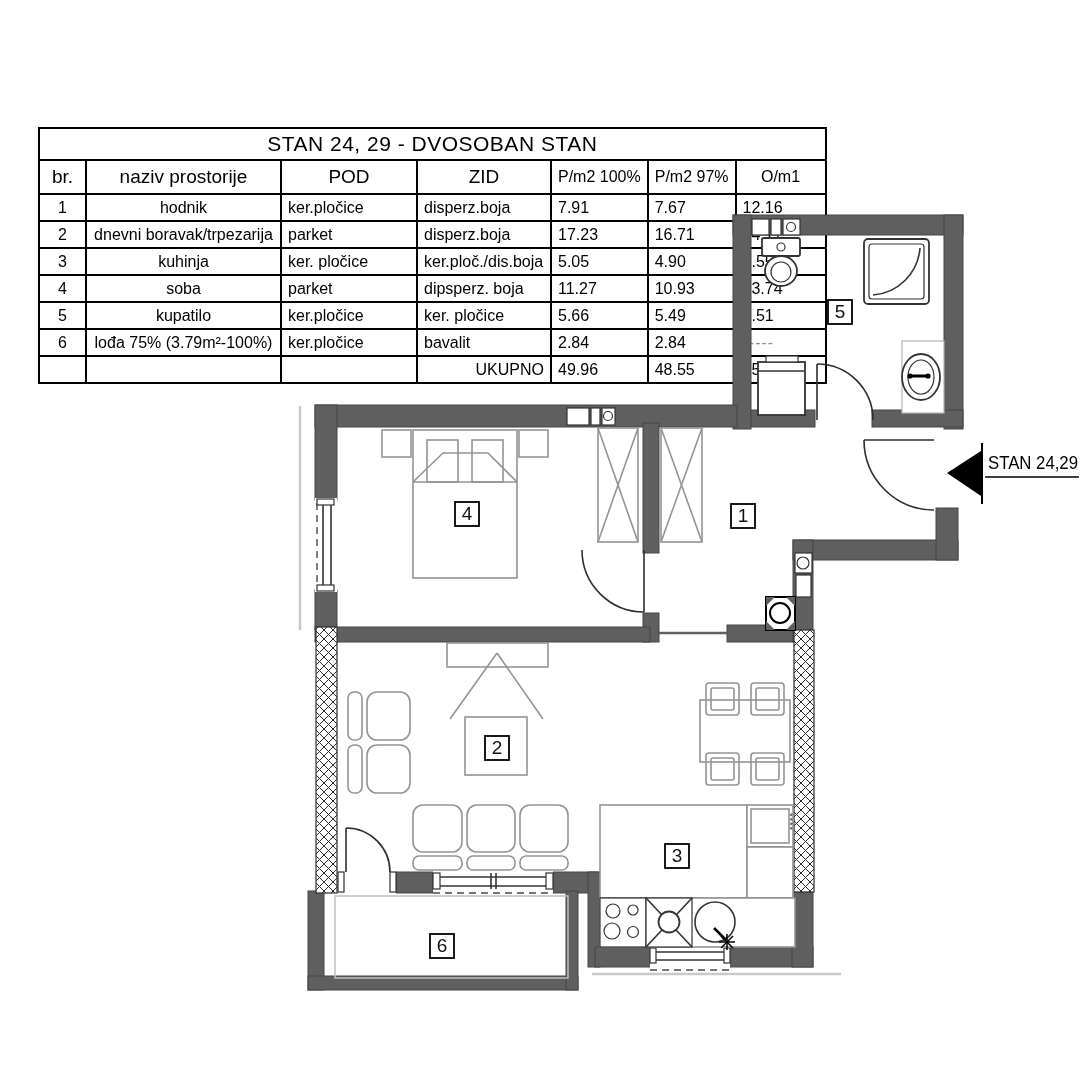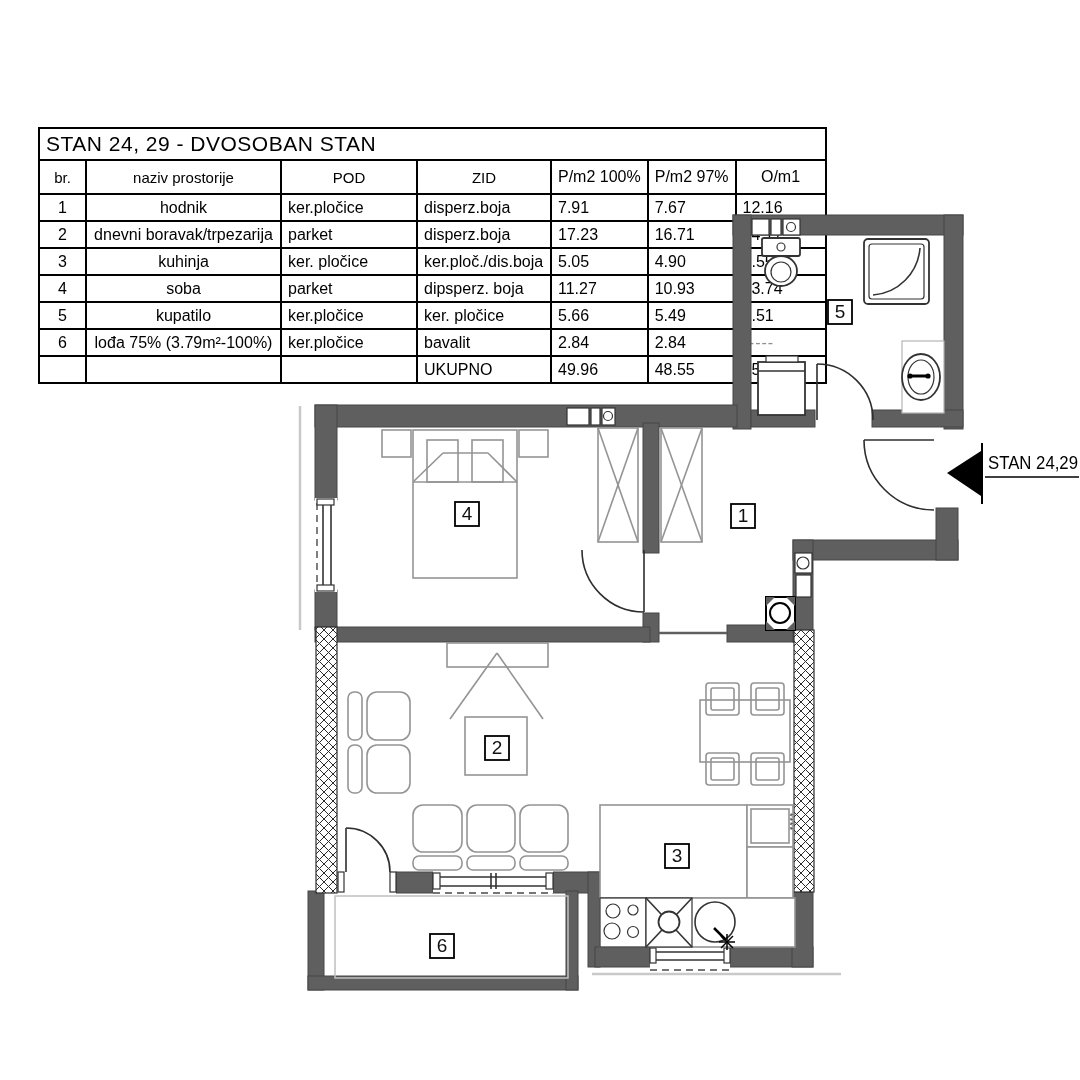--- a/index.html
+++ b/index.html
@@ -3,31 +3,31 @@
 <meta charset="utf-8">
 <style>
   html,body{margin:0;padding:0;background:#ffffff;}
   .stage{position:relative;width:1080px;height:1080px;background:#ffffff;overflow:hidden;
          font-family:"Liberation Sans",sans-serif;}
   
   table.apt{position:absolute;left:38px;top:127px;border-collapse:collapse;
             table-layout:fixed;color:#000;}
   table.apt td,table.apt th{border:2px solid #000;padding:0 6px;white-space:nowrap;
             overflow:hidden;font-weight:normal;}
-  td.t-title{font-size:21px;letter-spacing:.5px;height:30px;padding-left:12px;text-align:left;border-radius:8px;}
-  tr.t-head th{height:32px;font-size:15px;text-align:center;}
+  td.t-title{font-size:21px;letter-spacing:.5px;height:30px;padding-left:12px;text-align:center;border-radius:8px;}
+  tr.t-head th{height:32px;font-size:19px;text-align:center;}
   tr.t-head th.num{font-size:16px;}
   tr.t-row td{height:25px;font-size:16px;}
   .c-br{width:33px;text-align:center;}
   .c-nz{width:181px;text-align:center;padding-left:9px;}
   .c-pod{width:122px;text-align:left;padding-left:9px;}
   .c-zid{width:120px;text-align:left;padding-left:9px;margin-left:24px;}
   .c-num{width:71px;text-align:left;}
   .c-o{width:76px;text-align:left;}
-  .c-uk{text-align:left;font-size:16px;}
+  .c-uk{text-align:right;font-size:16px;}
   .c-dash{color:#8f8f8f;letter-spacing:1px;}
   
   .wall{fill:#5f5f5f;stroke:#474747;stroke-width:1;}
   .hwall{fill:url(#hatchp);stroke:#2f2f2f;stroke-width:1.2;}
   .f-line{fill:none;stroke:#949494;stroke-width:1.6;}
   .f-white{fill:#ffffff;stroke:#949494;stroke-width:1.6;}
   .fx{fill:#ffffff;stroke:#333333;stroke-width:1.8;}
   .fx-th{fill:#ffffff;stroke:#333333;stroke-width:1.2;}
   .fx-line{fill:none;stroke:#333333;stroke-width:1.6;}
   .door{fill:none;stroke:#2e2e2e;stroke-width:1.6;}

